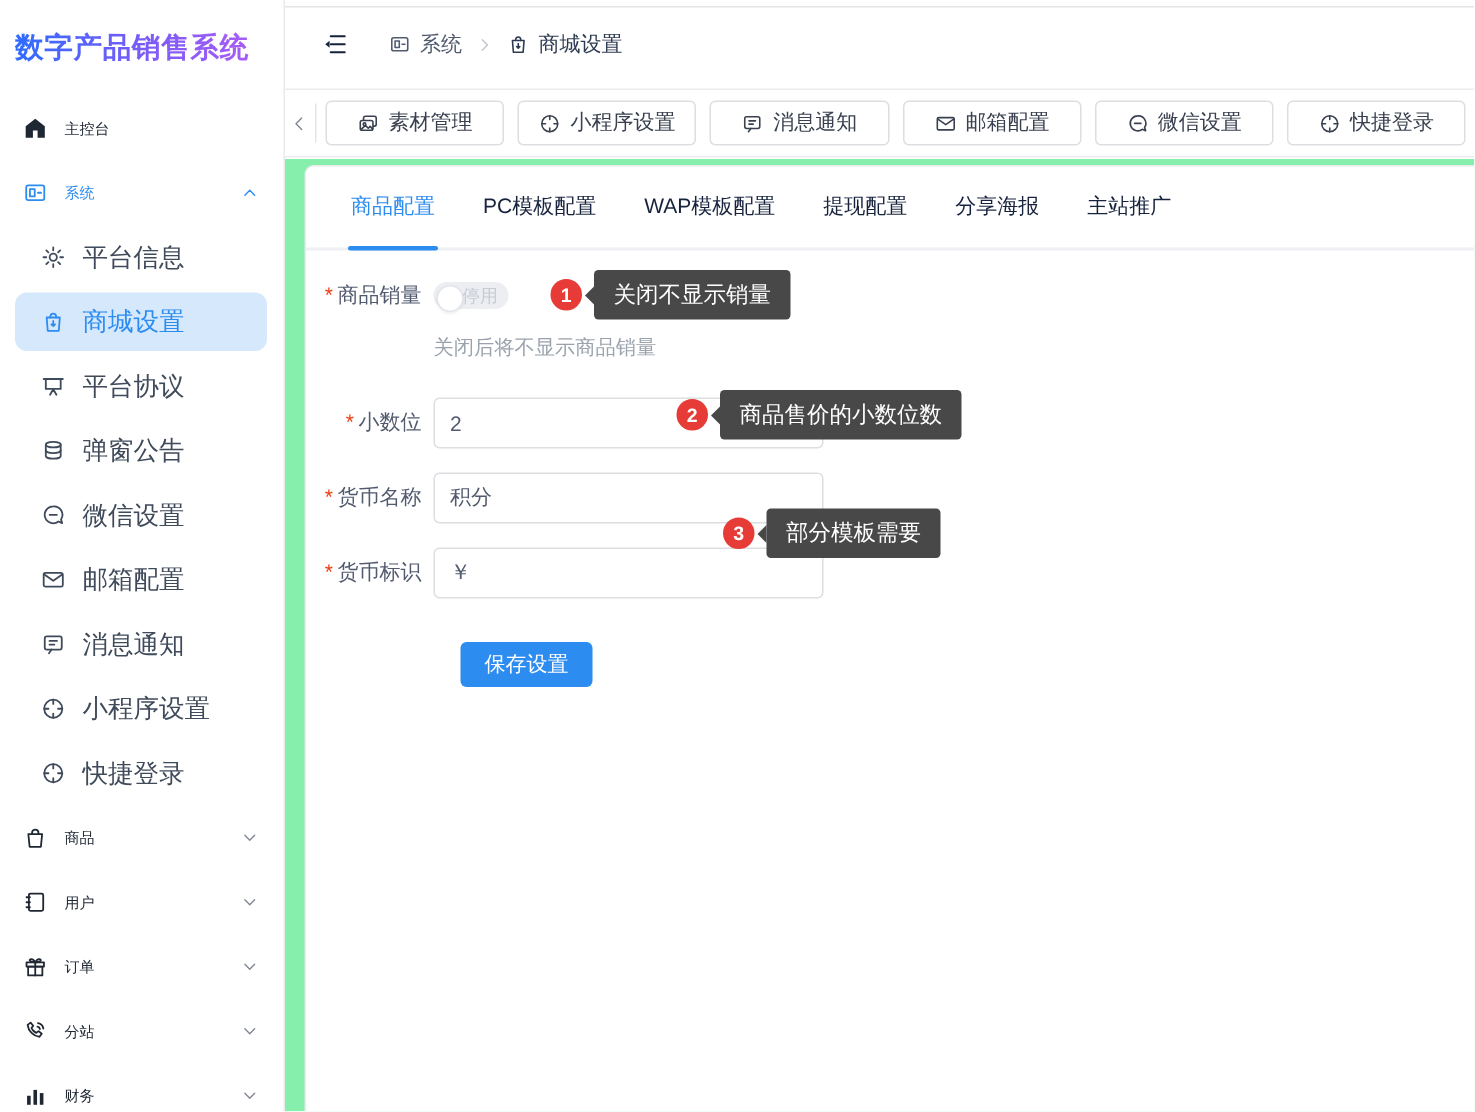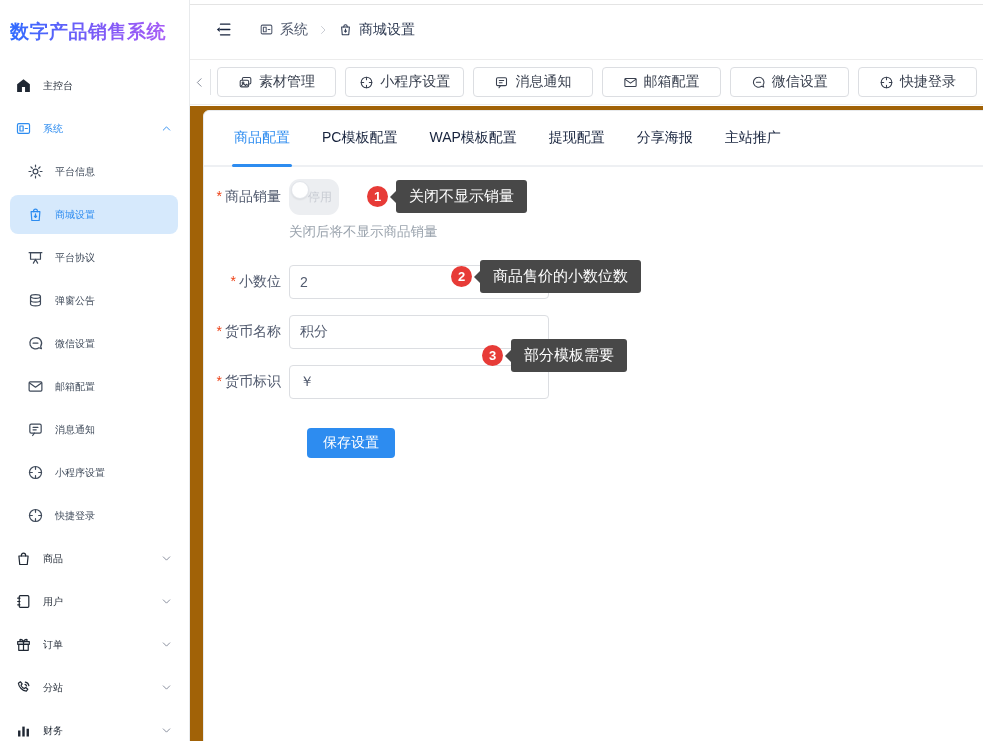--- a/index.html
+++ b/index.html
@@ -12,21 +12,21 @@
   .sidebar { position:absolute; left:0; top:0; bottom:0; width:190px; background:#fff;
              border-right:1px solid #e8eaec; z-index:3; }
   .logo { height:64px; display:flex; align-items:center; padding-left:10px; }
   .logo-text { font-size:19px; font-weight:bold; letter-spacing:.5px; color:#4a57e8; }
   @supports (-webkit-background-clip:text) {
     .logo-text { background:linear-gradient(90deg,#2f6bff 0%,#7b5bf7 55%,#a75cf6 100%);
                  -webkit-background-clip:text; -webkit-text-fill-color:transparent; }
   }
   .menu-item, .sub-item { height:43px; display:flex; align-items:center; cursor:pointer; }
   .menu-item { padding-left:14px; color:#1f2733; font-size:10px; }
-  .sub-item  { padding-left:26px; color:#3f4a5a; font-size:10px; }
+  .sub-item  { padding-left:26px; color:#3f4a5a; font-size:17px; }
   .mi-icon { width:18px; height:18px; margin-right:11px; flex:0 0 18px; display:flex;
              align-items:center; justify-content:center; }
   .mi-icon svg { width:17px; height:17px; }
   .chev { margin-left:auto; margin-right:16px; color:#808695; display:flex; }
   .chev svg { width:13px; height:13px; }
   .menu-item.is-blue, .menu-item.is-blue .chev { color:#2d8cf0; }
   .sub-item.active { background:#d6e9fc; border-radius:8px; margin:2px 11px 2px 10px;
                      height:39px; padding-left:16px; color:#2d8cf0; }
 
   
@@ -47,21 +47,21 @@
             padding:0 6px 0 2px; }
   .tag-prev { color:#808695; width:14px; display:flex; justify-content:center; cursor:pointer; }
   .tag-prev svg { width:13px; height:13px; }
   .tag-sep { width:1px; height:26px; background:#e3e5e8; margin:0 6px 0 4px; }
   .tag-btn { flex:1; height:30px; border:1px solid #dcdee2; border-radius:4px; background:#fff;
              display:flex; align-items:center; justify-content:center; gap:6px; margin-right:9px;
              color:#39404f; cursor:pointer; font-size:14px; white-space:nowrap; }
   .tag-btn:last-child { margin-right:0; }
   .tag-btn svg { width:15px; height:15px; }
 
-  .content { position:absolute; top:106px; left:0; right:0; bottom:0; background:#a16207;
+  .content { position:absolute; top:106px; left:0; right:0; bottom:0; background:#86efac;
              overflow:hidden; }
   .card { position:absolute; left:13px; top:4px; right:-2px; bottom:-2px; background:#fff;
           border:1px solid #e8eaec; border-radius:6px 0 0 0; }
 
   .tabs { display:flex; gap:32px; padding-left:30px; height:56px; align-items:center;
           border-bottom:2px solid #eef0f3; }
   .tab { color:#17233d; position:relative; height:100%; display:flex; align-items:center;
          cursor:pointer; }
   .tab.active { color:#2d8cf0; }
   .tab.active::after { content:""; position:absolute; left:-2px; right:-2px; bottom:-2px;
@@ -73,21 +73,21 @@
   .req { color:#ed4014; margin-right:3px; }
   .f-ctrl { margin-left:8px; }
   .row-sales  { top:74px; height:24px; }
   .row-decimal{ top:154px; }
   .row-name   { top:204px; }
   .row-symbol { top:254px; }
   .help-text { position:absolute; top:112px; left:85px; color:#9aa3ad; font-size:13.5px; }
   .txt-input { width:260px; height:34px; border:1px solid #dcdee2; border-radius:4px;
                padding:0 10px; font-size:14px; color:#515a6e; outline:none; background:#fff;
                font-family:inherit; }
-  .switch { position:relative; width:50px; height:36px; border-radius:11px; background:#eceef1;
+  .switch { position:relative; width:50px; height:18px; border-radius:11px; background:#eceef1;
             cursor:pointer; display:flex; align-items:center; justify-content:flex-end;
             padding-right:7px; }
   .switch-knob { position:absolute; left:2px; top:2px; width:18px; height:18px; border-radius:50%;
                  background:#fff; border:1px solid #e2e5ea; box-shadow:0 1px 2px rgba(0,0,0,.08); }
   .switch-text { font-size:12px; color:#c8ccd3; }
   .save-btn { position:absolute; top:317px; left:103px; width:88px; height:30px;
               background:#2d8cf0; color:#fff; border:none; border-radius:4px; font-size:14px;
               cursor:pointer; font-family:inherit; }
 
   

